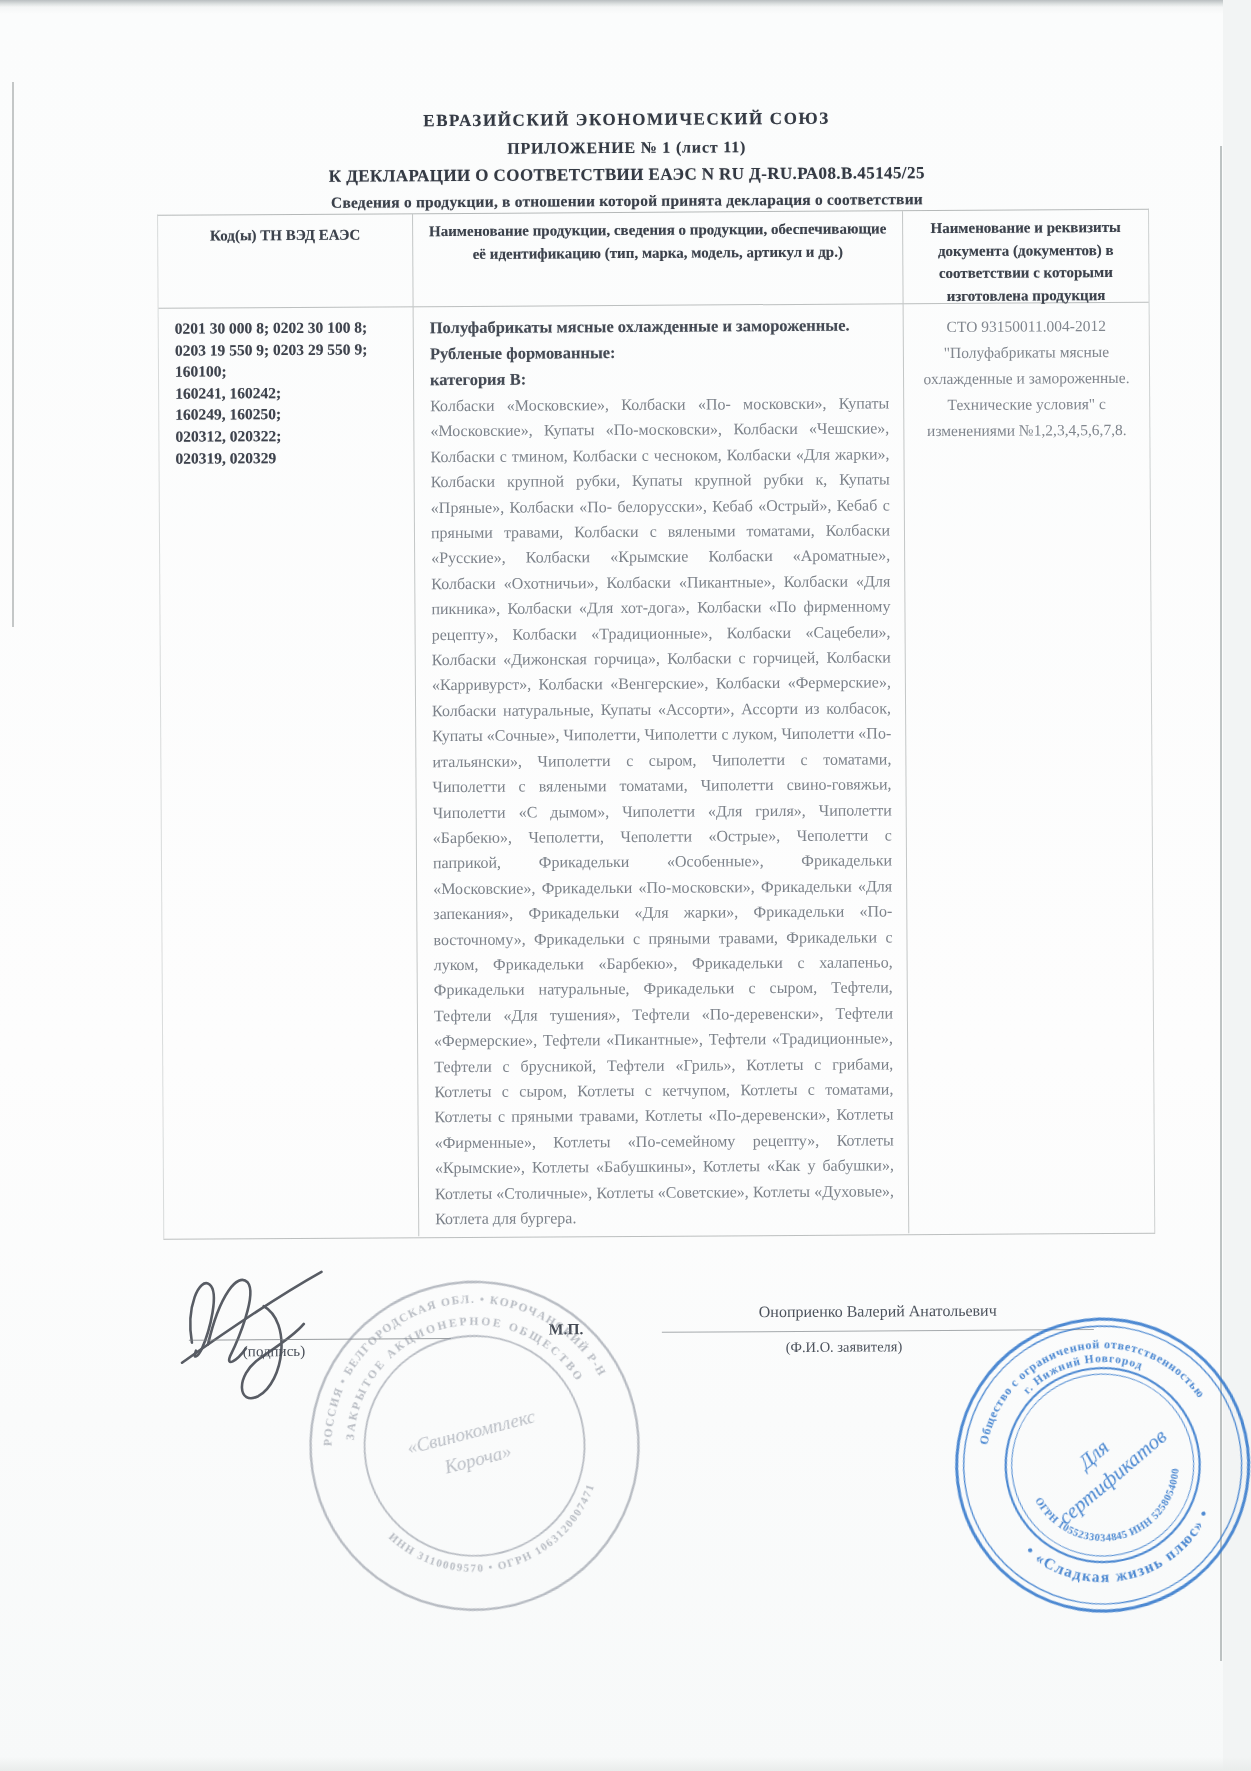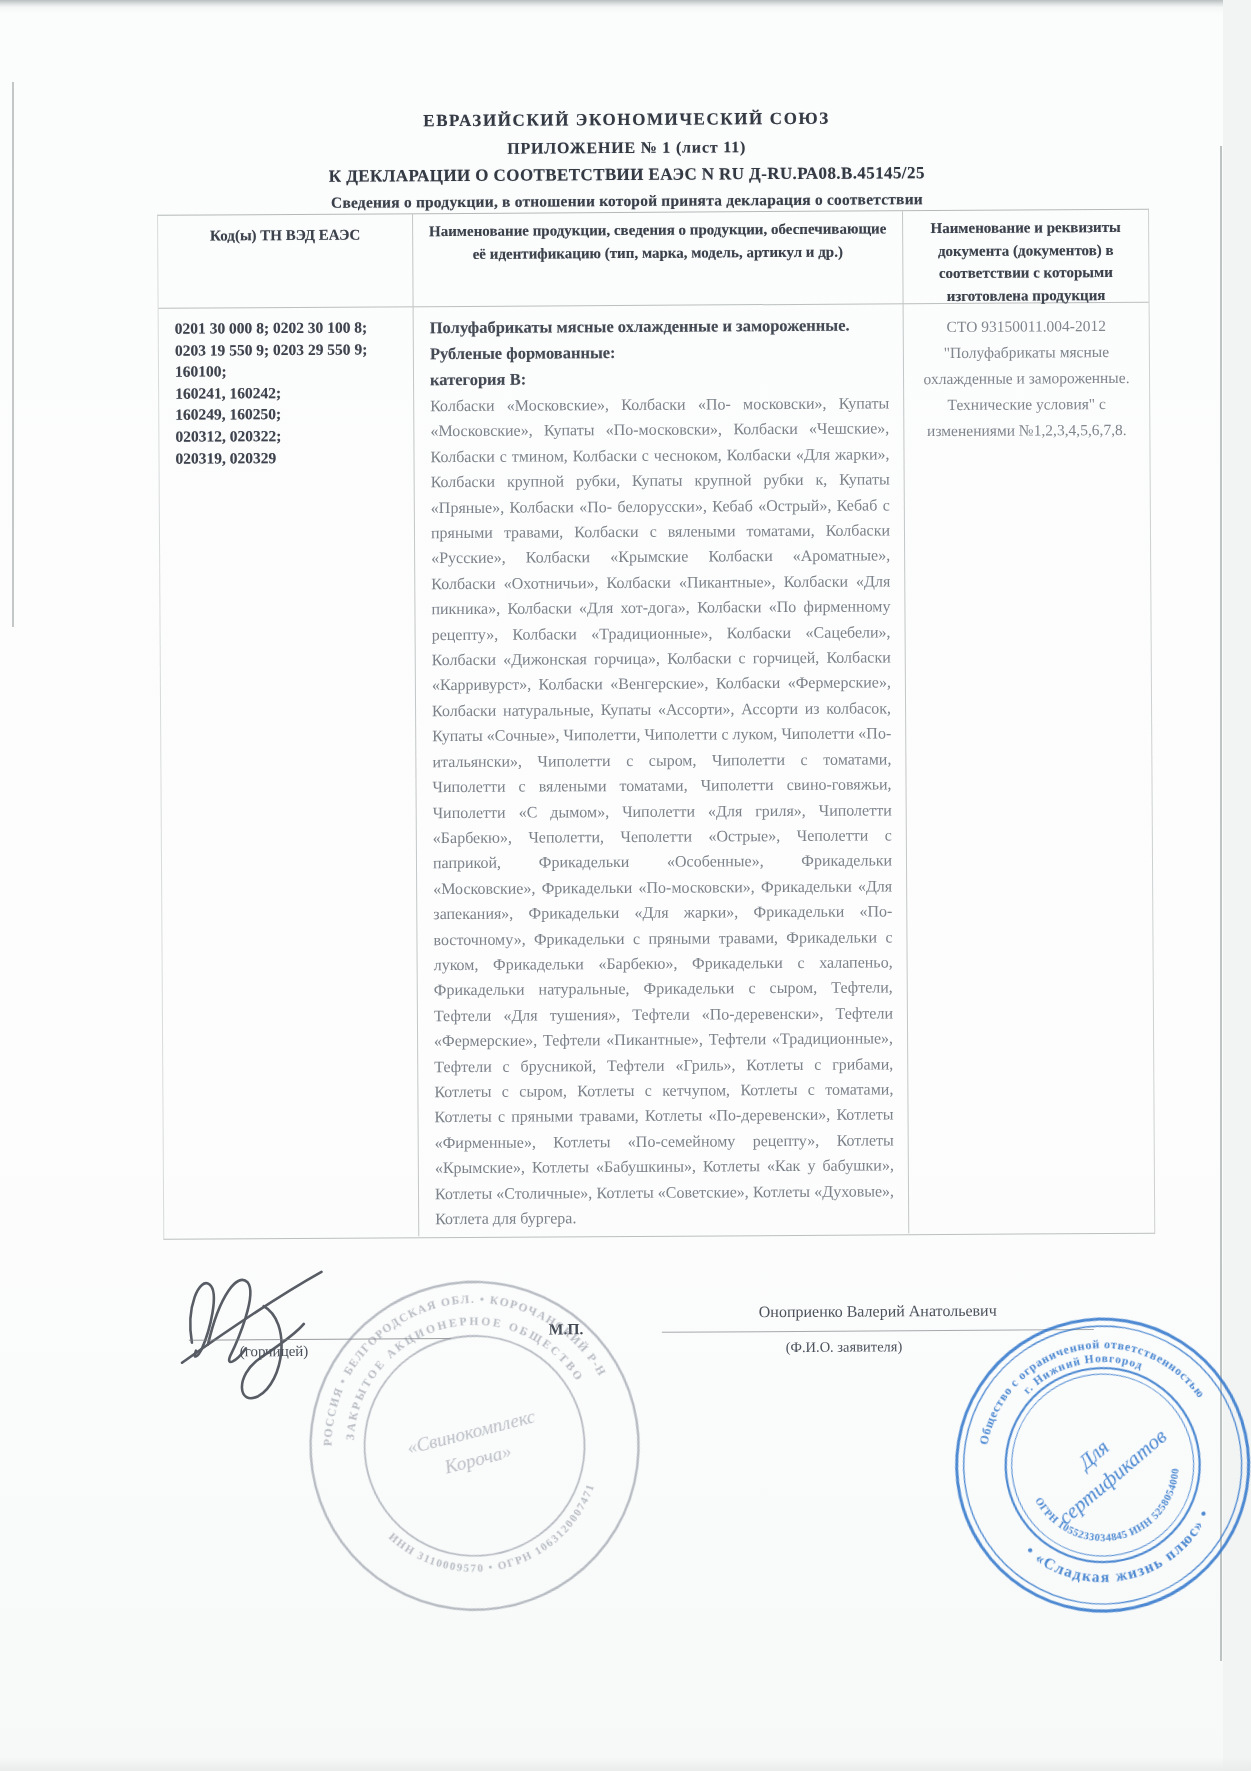--- a/index.html
+++ b/index.html
@@ -115,21 +115,21 @@
 
     <svg class="autograph" width="270" height="150" viewBox="0 0 270 150" xmlns="http://www.w3.org/2000/svg">
       <g fill="none" stroke="#41464f" stroke-width="2.6" stroke-linecap="round" opacity="0.88">
         <path d="M 20,78 C 14,42 28,12 38,20 C 48,28 38,66 30,84 C 26,92 20,96 24,86"></path>
         <path d="M 36,80 C 48,30 66,8 76,18 C 86,30 66,76 58,92 C 54,102 64,98 74,84"></path>
         <path d="M 10,98 C 50,70 110,30 150,8"></path>
         <path d="M 92,42 C 120,58 112,118 86,132 C 66,142 62,112 88,94 C 104,83 122,72 132,60"></path>
       </g>
     </svg>
     <div class="sig-line"></div>
-    <div class="sig-caption">(горчицей)</div>
+    <div class="sig-caption">(подпись)</div>
     <div class="mp-label">М.П.</div>
     <div class="fio-name">Оноприенко Валерий Анатольевич</div>
     <div class="fio-line"></div>
     <div class="fio-caption">(Ф.И.О. заявителя)</div>
 
     <svg class="stamp-gray" width="336" height="336" viewBox="0 0 336 336" xmlns="http://www.w3.org/2000/svg">
       <defs>
         <filter id="gblur">
             <feGaussianBlur stdDeviation="0.55"></feGaussianBlur>
           </filter>

